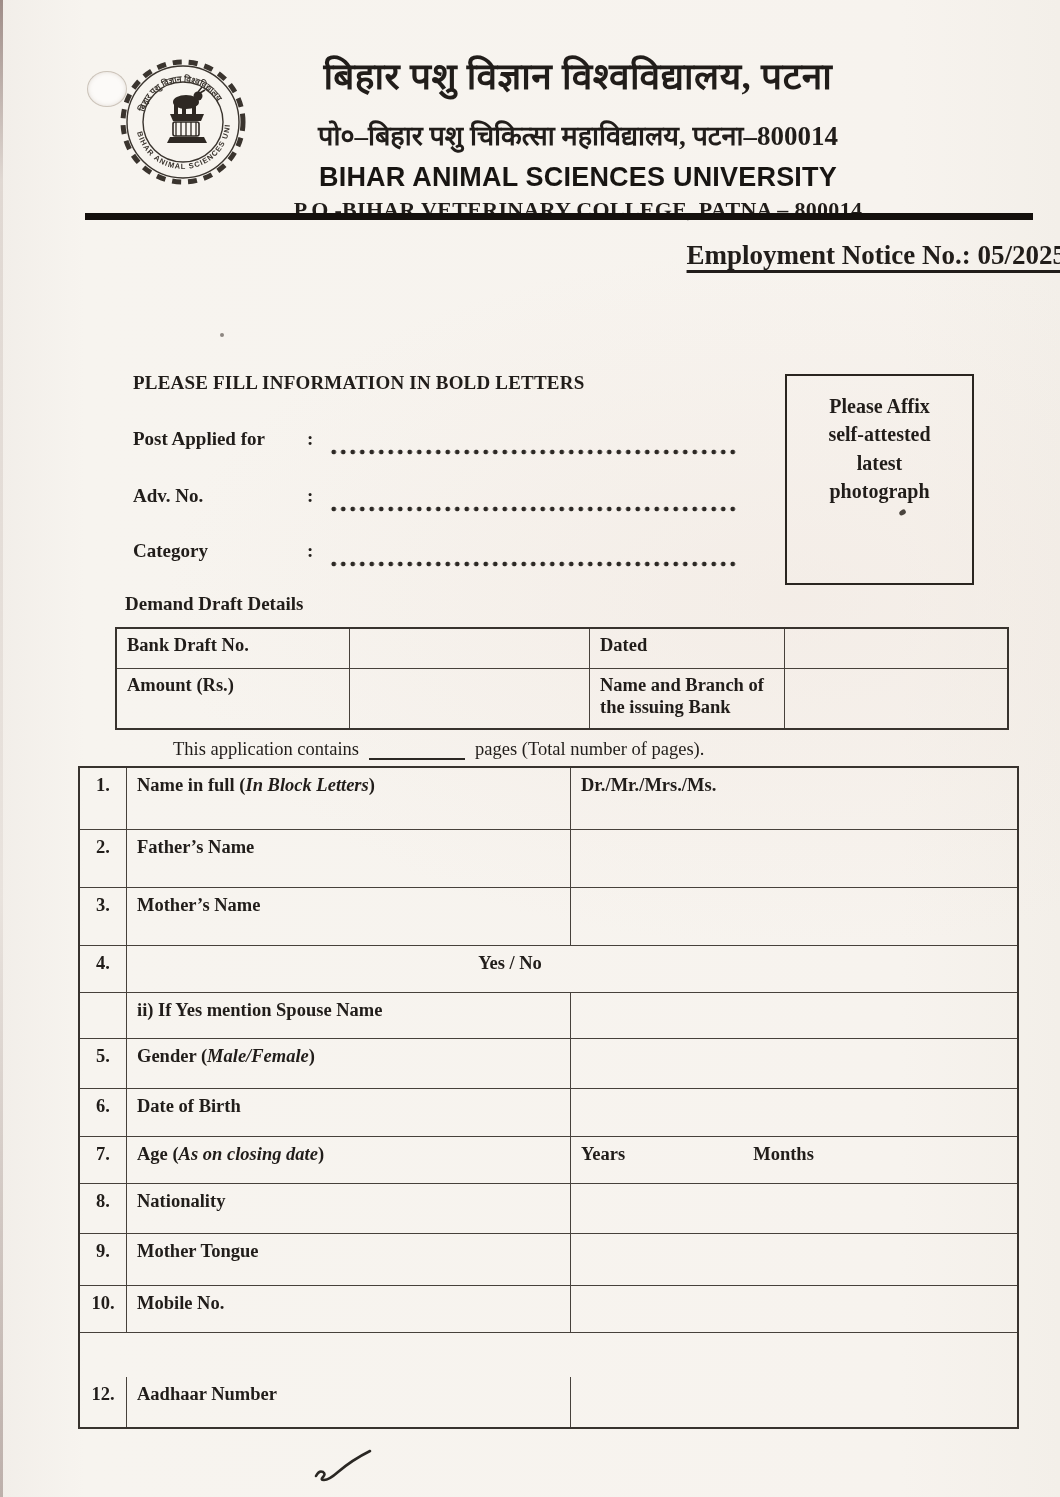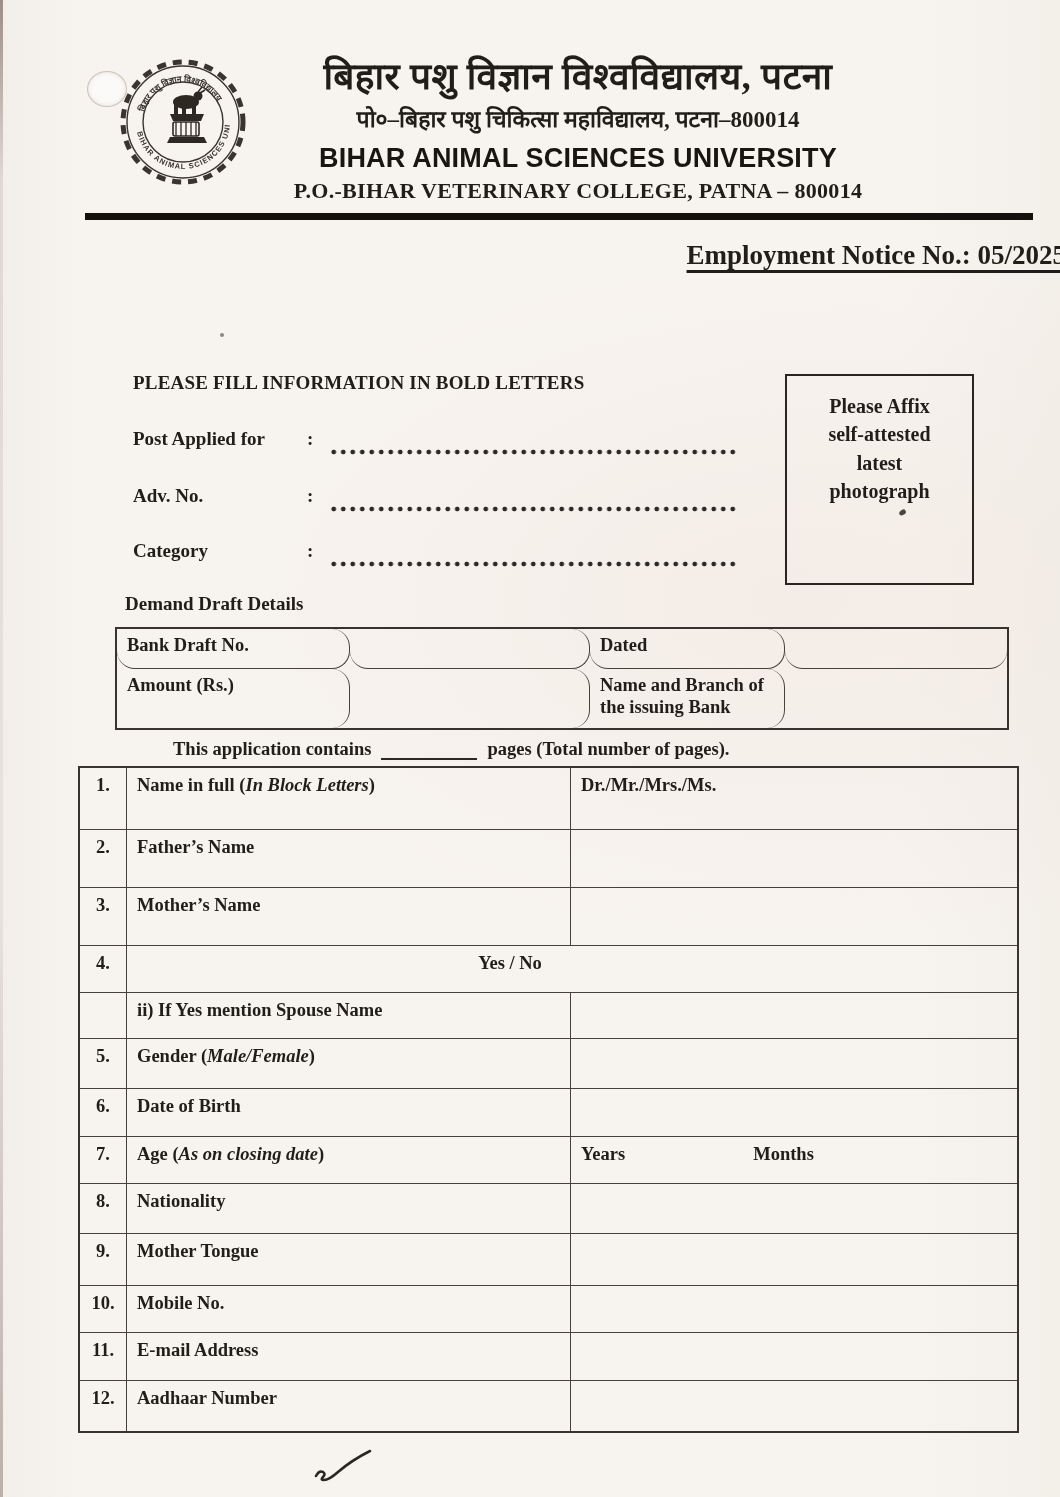--- a/index.html
+++ b/index.html
@@ -22,21 +22,21 @@
   .punch-hole { position: absolute; left: 88px; top: 72px; width: 38px; height: 34px;
     border-radius: 50%; background: #fcfaf8; box-shadow: 0 0 0 1px rgba(150,135,120,.45), inset 0 0 4px rgba(150,135,120,.25); }
   .ink-speck { position: absolute; left: 899px; top: 510px; width: 7px; height: 5px;
     background: #4a443e; border-radius: 60% 40% 50% 50%; transform: rotate(-30deg); }
   .speck2 { position: absolute; left: 220px; top: 333px; width: 4px; height: 4px; background: rgba(70,60,55,.6); border-radius: 50%; }
 
   
   .logo { position: absolute; left: 114px; top: 56px; width: 138px; height: 138px; }
   .header-text { position: absolute; left: 278px; top: 56px; width: 600px; text-align: center; }
   .hindi-title { font-size: 37px; font-weight: 700; letter-spacing: 0.5px; line-height: 1.15; }
-  .hindi-sub { font-size: 23px; font-weight: 600; margin-top: 3px; }
+  .hindi-sub { font-size: 27px; font-weight: 600; margin-top: 17px; }
   .eng-title { font-family: "Liberation Sans", sans-serif; font-size: 27px; font-weight: 700; margin-top: 9px; letter-spacing: 0.2px; color: #181512; }
   .eng-addr { font-size: 22px; font-weight: 700; margin-top: 4px; letter-spacing: 0.3px; }
   .rule { position: absolute; left: 85px; top: 213px; width: 948px; height: 7px; background: #14100d; }
 
   
   .notice { position: absolute; left: 96px; top: 240px; width: 970px; text-align: right; }
   .notice-line1 { font-size: 27px; font-weight: 700; display: inline-block;
     text-decoration: underline; text-decoration-thickness: 3px; text-underline-offset: 6px; }
   .notice-line2 { font-size: 24px; font-weight: 700; margin-top: 16px;
     text-decoration: underline; text-decoration-thickness: 2.5px; text-underline-offset: 4px; }
@@ -58,31 +58,31 @@
   .field-colon { width: 22px; font-size: 19px; font-weight: 700; align-self: flex-start; }
   .field-dots { flex: 1; height: 24px;
     background-image: radial-gradient(circle, #2c2824 2px, rgba(0,0,0,0) 2.7px);
     background-size: 9.5px 22px; background-repeat: repeat-x; background-position: 0 9px; }
 
   .dd-title { position: absolute; left: 125px; top: 593px; font-size: 19px; font-weight: 700; }
   .dd-table { position: absolute; left: 115px; top: 627px; width: 894px;
     display: grid; grid-template-columns: 233px 240px 195px 1fr; grid-template-rows: 40px 59px;
     border: 2px solid #38332e; }
   .dd-cell { border-right: 1.5px solid #47413b; border-bottom: 1.5px solid #47413b;
-    padding: 6px 20px 2px 10px; font-size: 18.5px; font-weight: 700; line-height: 1.18; border-radius: 18px; }
+    padding: 6px 20px 2px 10px; font-size: 18.5px; font-weight: 700; line-height: 1.18; }
   .dd-cell:nth-child(4n) { border-right: none; }
   .dd-cell:nth-child(n+5) { border-bottom: none; }
 
-  .pages-line { position: absolute; left: 173px; top: 739px; font-size: 18.5px; font-weight: 700; display: flex; align-items: flex-end; }
+  .pages-line { position: absolute; left: 173px; top: 739px; font-size: 18.5px; font-weight: 400; display: flex; align-items: flex-end; }
   .pages-blank { display: inline-block; width: 96px; border-bottom: 2.5px solid #2c2824; margin: 0 10px; height: 18px; }
 
   
   .main-table { position: absolute; left: 78px; top: 766px; width: 941px; border: 2px solid #38332e; }
   .trow { display: flex; border-bottom: 1.5px solid #47413b; }
-  .trow:last-child { border-bottom: none; }
+  .trow:last-child { border-bottom: none; margin-top: 44px; }
   .cell { border-right: 1.5px solid #47413b; font-size: 18.5px; font-weight: 700; padding: 7px 6px 2px 10px; }
   .cell-num { width: 47px; text-align: center; padding-left: 0; padding-right: 0; }
   .cell-label { width: 444px; }
   .cell-label i { font-weight: 700; }
   .cell-value { flex: 1; border-right: none; display: flex; }
   .cell-value.center { justify-content: center; }
   .cell-value .v2 { margin-left: 128px; }
 
   .checkmark { position: absolute; left: 312px; top: 1448px; }
 </style>
@@ -275,28 +275,20 @@
 
     <div class="trow" style="height: 47px;">
       <div class="cell cell-num">10.</div>
       <div class="cell cell-label"><span>Mobile No.</span><i></i><span></span></div>
       <div class="cell cell-value">
           <span class="v1"></span>
           <span class="v2"></span>
         </div>
     </div>
 
-    <div class="trow" style="height: 48px;">
-      <div class="cell cell-num">11.</div>
-      <div class="cell cell-label"><span>E-mail Address</span><i></i><span></span></div>
-      <div class="cell cell-value">
-          <span class="v1"></span>
-          <span class="v2"></span>
-        </div>
-    </div>
 
     <div class="trow" style="height: 50px;">
       <div class="cell cell-num">12.</div>
       <div class="cell cell-label"><span>Aadhaar Number</span><i></i><span></span></div>
       <div class="cell cell-value">
           <span class="v1"></span>
           <span class="v2"></span>
         </div>
     </div>
   </div>

